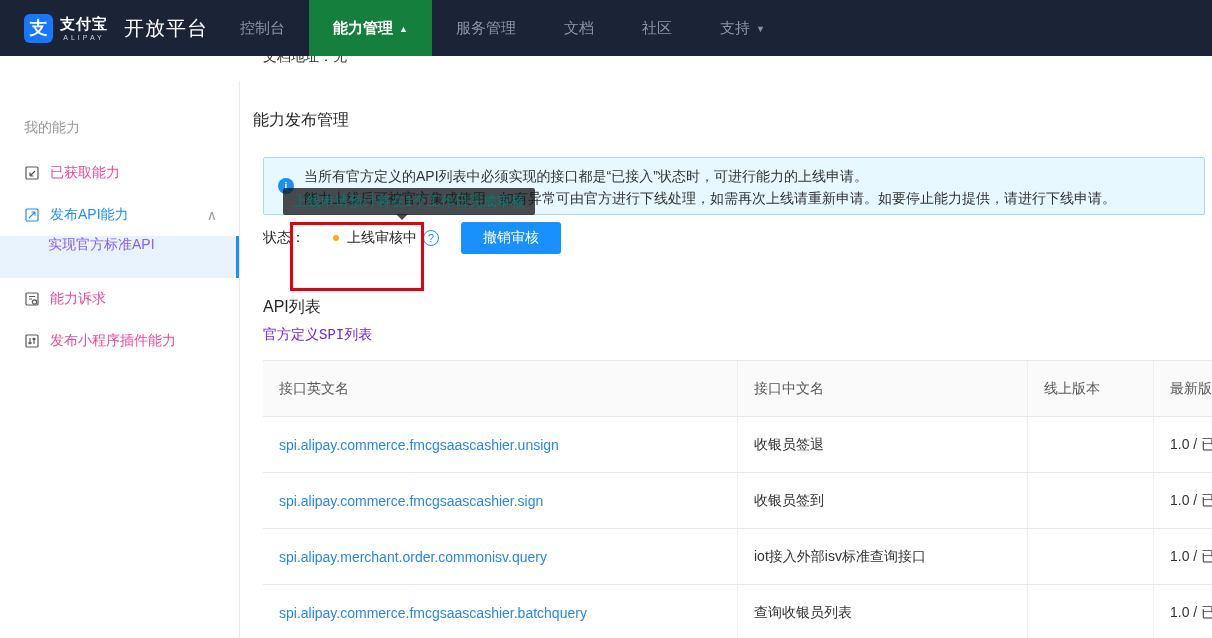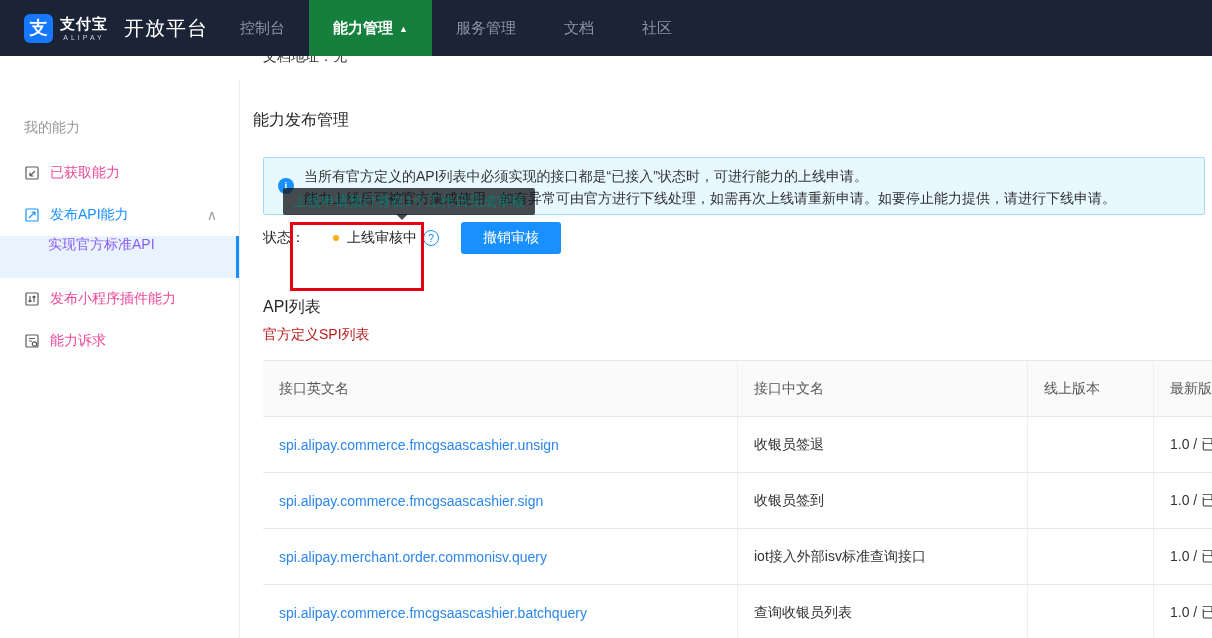--- a/index.html
+++ b/index.html
@@ -46,21 +46,21 @@
   .status-row{ position:absolute; left:263px; top:222px; height:32px; display:flex; align-items:center; z-index:5; }
   .status-label{ font-size:14px; color:#262626; }
   .status-dot{ width:6px; height:6px; border-radius:50%; background:#faad14; margin-left:28px; }
   .status-value{ font-size:14px; color:#262626; margin-left:8px; }
   .q-icon{ width:16px; height:16px; border:1px solid #1890ff; color:#1890ff; border-radius:50%; font-size:11px; line-height:14px; text-align:center; margin-left:6px; cursor:pointer; }
   .revoke-btn{ margin-left:22px; height:32px; padding:0 22px; background:#1890ff; border:none; border-radius:3px; color:#fff; font-size:14px; cursor:pointer; font-family:inherit; }
 
   .red-rect{ position:absolute; left:290px; top:222px; width:134px; height:69px; border:3px solid #e60012; z-index:40; }
 
   .api-title{ position:absolute; left:263px; top:297px; font-size:16px; color:#262626; z-index:5; }
-  .api-subtitle{ position:absolute; left:263px; top:326px; font-size:14px; color:#b91c1c; z-index:5; }
+  .api-subtitle{ position:absolute; left:263px; top:326px; font-size:14px; color:#6d28d9; z-index:5;font-family:Liberation Mono, monospace; }
 
   
   .spi-table{ position:absolute; left:263px; top:360px; width:1051px; border-top:1px solid #e8e8e8; z-index:5; font-size:14px; }
   .t-row{ display:flex; width:1051px; border-bottom:1px solid #e8e8e8; background:#fff; }
   .t-row.head{ background:#fafafa; }
   .t-cell{ height:55px; display:flex; align-items:center; padding:0 16px; border-right:1px solid #efefef; overflow:hidden; white-space:nowrap; }
   .t-cell:last-child{ border-right:none; }
   .c1{ width:475px; } .c2{ width:290px; } .c3{ width:126px; } .c4{ width:160px; }
   .t-row.head .t-cell{ color:#595959; }
   .api-link{ color:#2b86ea; text-decoration:none; cursor:pointer; }
@@ -82,20 +82,21 @@
         <span class="logo-en">ALIPAY</span>
       </div>
       <span class="platform-title">开放平台</span>
     </div>
     <div class="nav">
       <div class="nav-item"><span>控制台</span></div>
       <div class="nav-item active"><span>能力管理</span><span class="caret">▲</span></div>
       <div class="nav-item"><span>服务管理</span></div>
       <div class="nav-item"><span>文档</span></div>
       <div class="nav-item"><span>社区</span></div>
+      <div class="nav-item"><span>支持</span><span class="caret">▼</span></div>
     </div>
   </div>
 
   <div class="sidebar">
     <div class="side-label">我的能力</div>
 
     <div class="side-item">
       <span class="icn">
         <svg width="16" height="16" viewBox="0 0 16 16" fill="none" stroke="currentColor" stroke-width="1.2">
             <rect x="2" y="2" width="12" height="12" rx="1"></rect>
@@ -117,35 +118,35 @@
     </div>
 
     <div class="side-sub">
       <span>实现官方标准API</span>
     </div>
 
     <div class="side-item">
       <span class="icn">
         <svg width="16" height="16" viewBox="0 0 16 16" fill="none" stroke="currentColor" stroke-width="1.2">
             <rect x="2" y="2" width="12" height="12" rx="1"></rect>
-            <path d="M6 5 v6 M6 11 l-1.5-1.5 M6 11 l1.5-1.5 M10 11 V5 M10 5 l-1.5 1.5 M10 5 l1.5 1.5"></path>
-          </svg>
-      </span>
-      <span>发布小程序插件能力</span>
-    </div>
-
-    <div class="side-item">
-      <span class="icn">
-        <svg width="16" height="16" viewBox="0 0 16 16" fill="none" stroke="currentColor" stroke-width="1.2">
-            <rect x="2" y="2" width="12" height="12" rx="1"></rect>
             <path d="M5 5.5 h6 M5 8 h3"></path>
             <circle cx="10.5" cy="11" r="2.2"></circle>
           </svg>
       </span>
       <span>能力诉求</span>
+    </div>
+
+    <div class="side-item">
+      <span class="icn">
+        <svg width="16" height="16" viewBox="0 0 16 16" fill="none" stroke="currentColor" stroke-width="1.2">
+            <rect x="2" y="2" width="12" height="12" rx="1"></rect>
+            <path d="M6 5 v6 M6 11 l-1.5-1.5 M6 11 l1.5-1.5 M10 11 V5 M10 5 l-1.5 1.5 M10 5 l1.5 1.5"></path>
+          </svg>
+      </span>
+      <span>发布小程序插件能力</span>
     </div>
   </div>
 
   <div class="section-title">能力发布管理</div>
 
   <div class="banner">
     <i class="banner-info">i</i>
     <div class="banner-line">当所有官方定义的API列表中必须实现的接口都是“已接入”状态时，可进行能力的上线申请。</div>
     <div class="banner-line">能力上线后可被官方集成使用，如有异常可由官方进行下线处理，如需再次上线请重新申请。如要停止能力提供，请进行下线申请。</div>
   </div>

